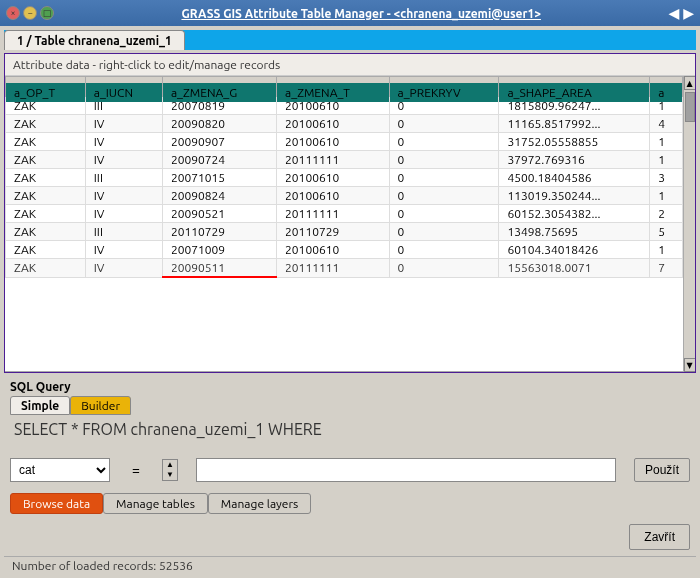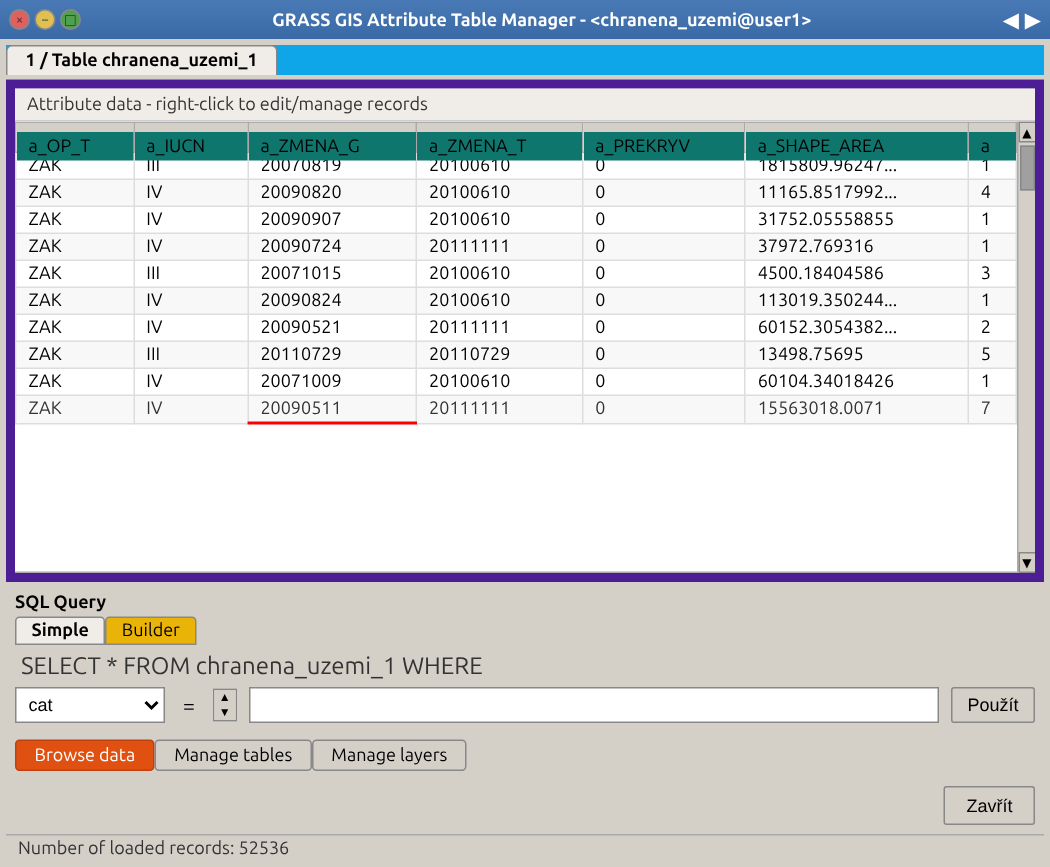--- a/index.html
+++ b/index.html
@@ -40,20 +40,21 @@
     }
     .title-btn.close { background: #e06060; }
     .title-btn.min { background: #e0c050; }
     .title-btn.max { background: #50a050; }
     .title-text {
       color: white;
       font-size: 12px;
       font-weight: bold;
       flex: 1;
       text-align: center;
+      text-decoration: underline;
     }
     .title-nav {
       display: flex;
       gap: 4px;
       color: white;
       font-size: 14px;
     }
     .title-nav span { cursor: pointer; }
 
     
@@ -84,21 +85,21 @@
     }
     .tab.active {
       background: #f0ede8;
       font-weight: bold;
       border-color: #888;
     }
 
     
     .content-area {
       background: #f0ede8;
-      border: 6px solid #4c1d95;
+      border: 1px solid #4c1d95;
       flex: 1;
       display: flex;
       flex-direction: column;
       overflow: hidden;
     }
 
     .subtitle {
       padding: 4px 8px;
       font-size: 12px;
       color: #333;
@@ -178,22 +179,22 @@
       font-weight: bold;
     }
     .sql-query-text {
       font-size: 16px;
       padding: 2px 4px;
       color: #333;
     }
     .sql-row {
       display: flex;
       align-items: center;
-      gap: 8px;
-      margin-top: 3px;
+      gap: 18px;
+      margin-top: 18px;
     }
     .sql-select {
       width: 100px;
       height: 24px;
       border: 1px solid #888;
       background: white;
       font-size: 12px;
       padding: 1px 4px;
     }
     .sql-operator {

